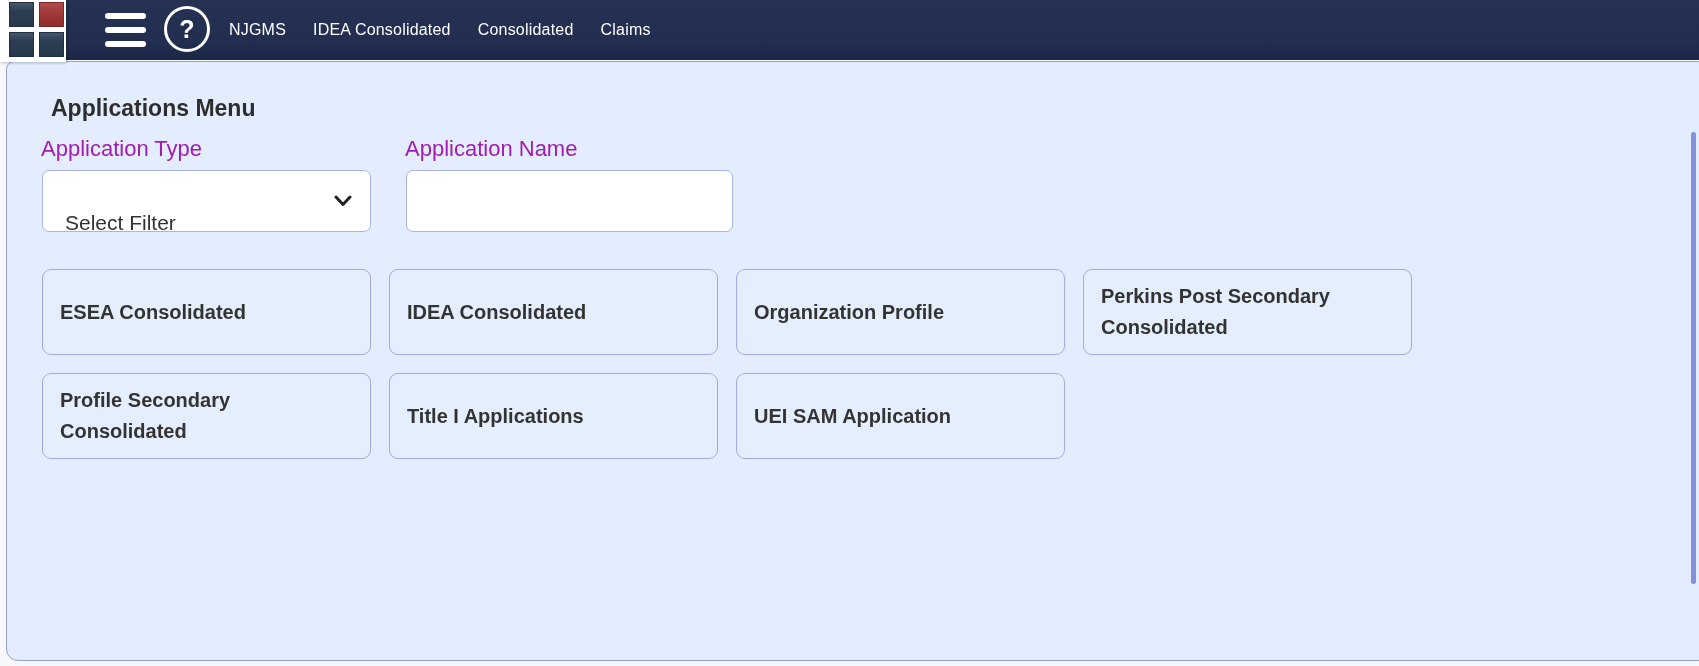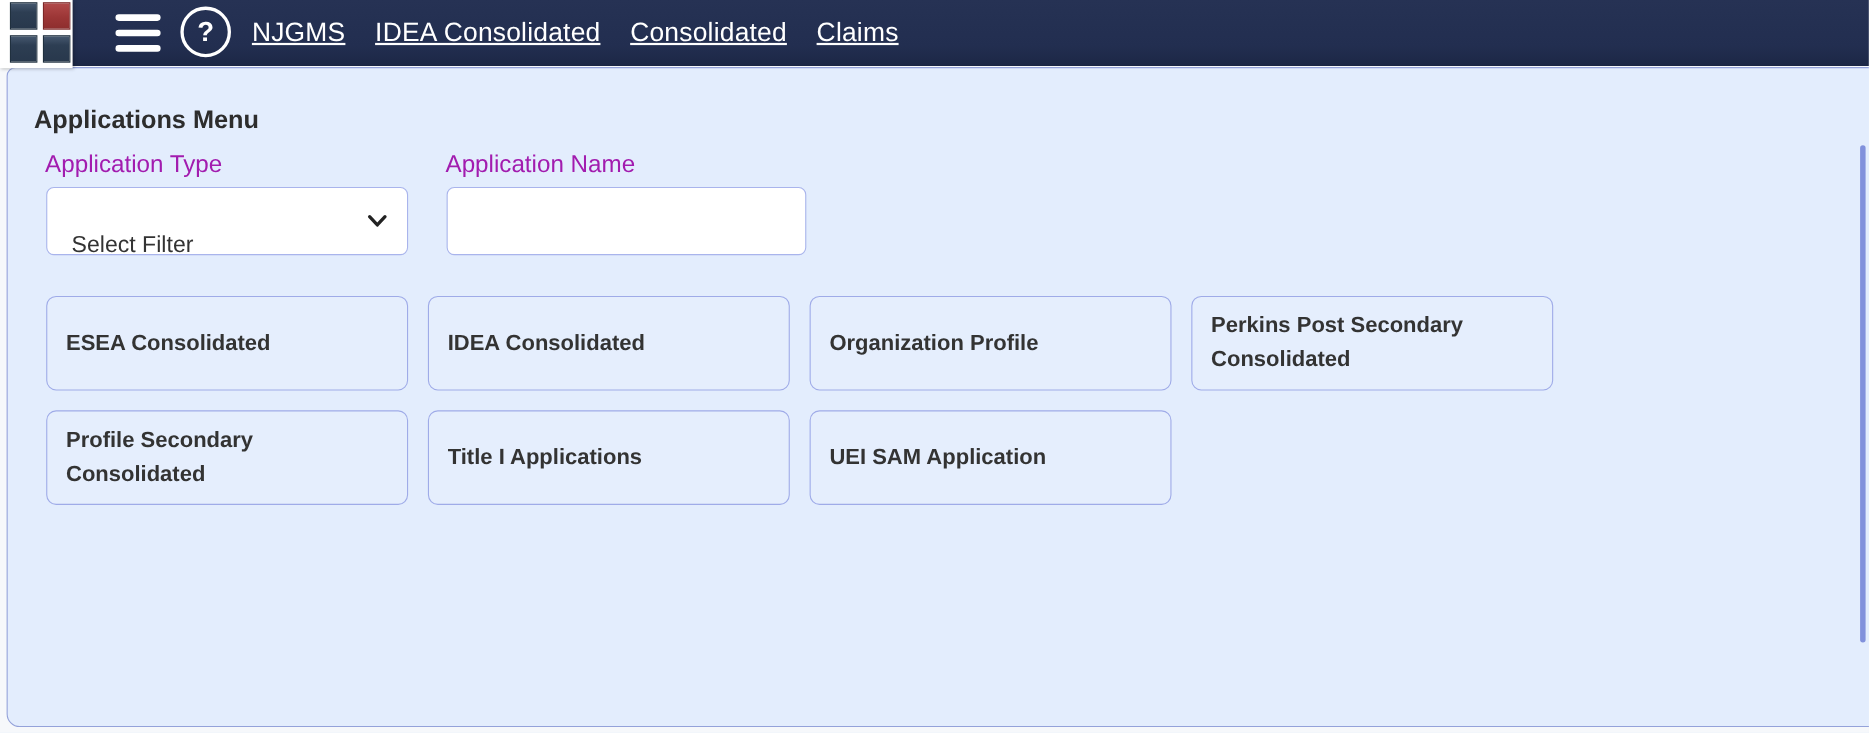--- a/index.html
+++ b/index.html
@@ -80,39 +80,38 @@
   .nav {
     position: absolute;
     left: 229px; top: 0;
     height: 60px;
     display: flex;
     align-items: center;
     gap: 27px;
   }
   .nav-item {
     color: #ffffff;
-    font-size: 24px;
+    font-size: 16px;
     letter-spacing: 0.2px;
     cursor: pointer;
     white-space: nowrap;
-    text-decoration: underline;
   }
 
   
   .panel {
     position: absolute;
     left: 6px; top: 61px;
     width: 1700px; height: 600px;
     background: #e3edfd;
     border: 1px solid #94a2da;
     border-radius: 8px 8px 8px 12px;
   }
   .page-title {
     position: absolute;
-    left: 24px; top: 33px;
+    left: 44px; top: 33px;
     font-size: 23px;
     font-weight: bold;
     color: #2d2d2d;
   }
   .field-label {
     position: absolute;
     top: 74px;
     font-size: 22px;
     color: #a21caf;
   }

